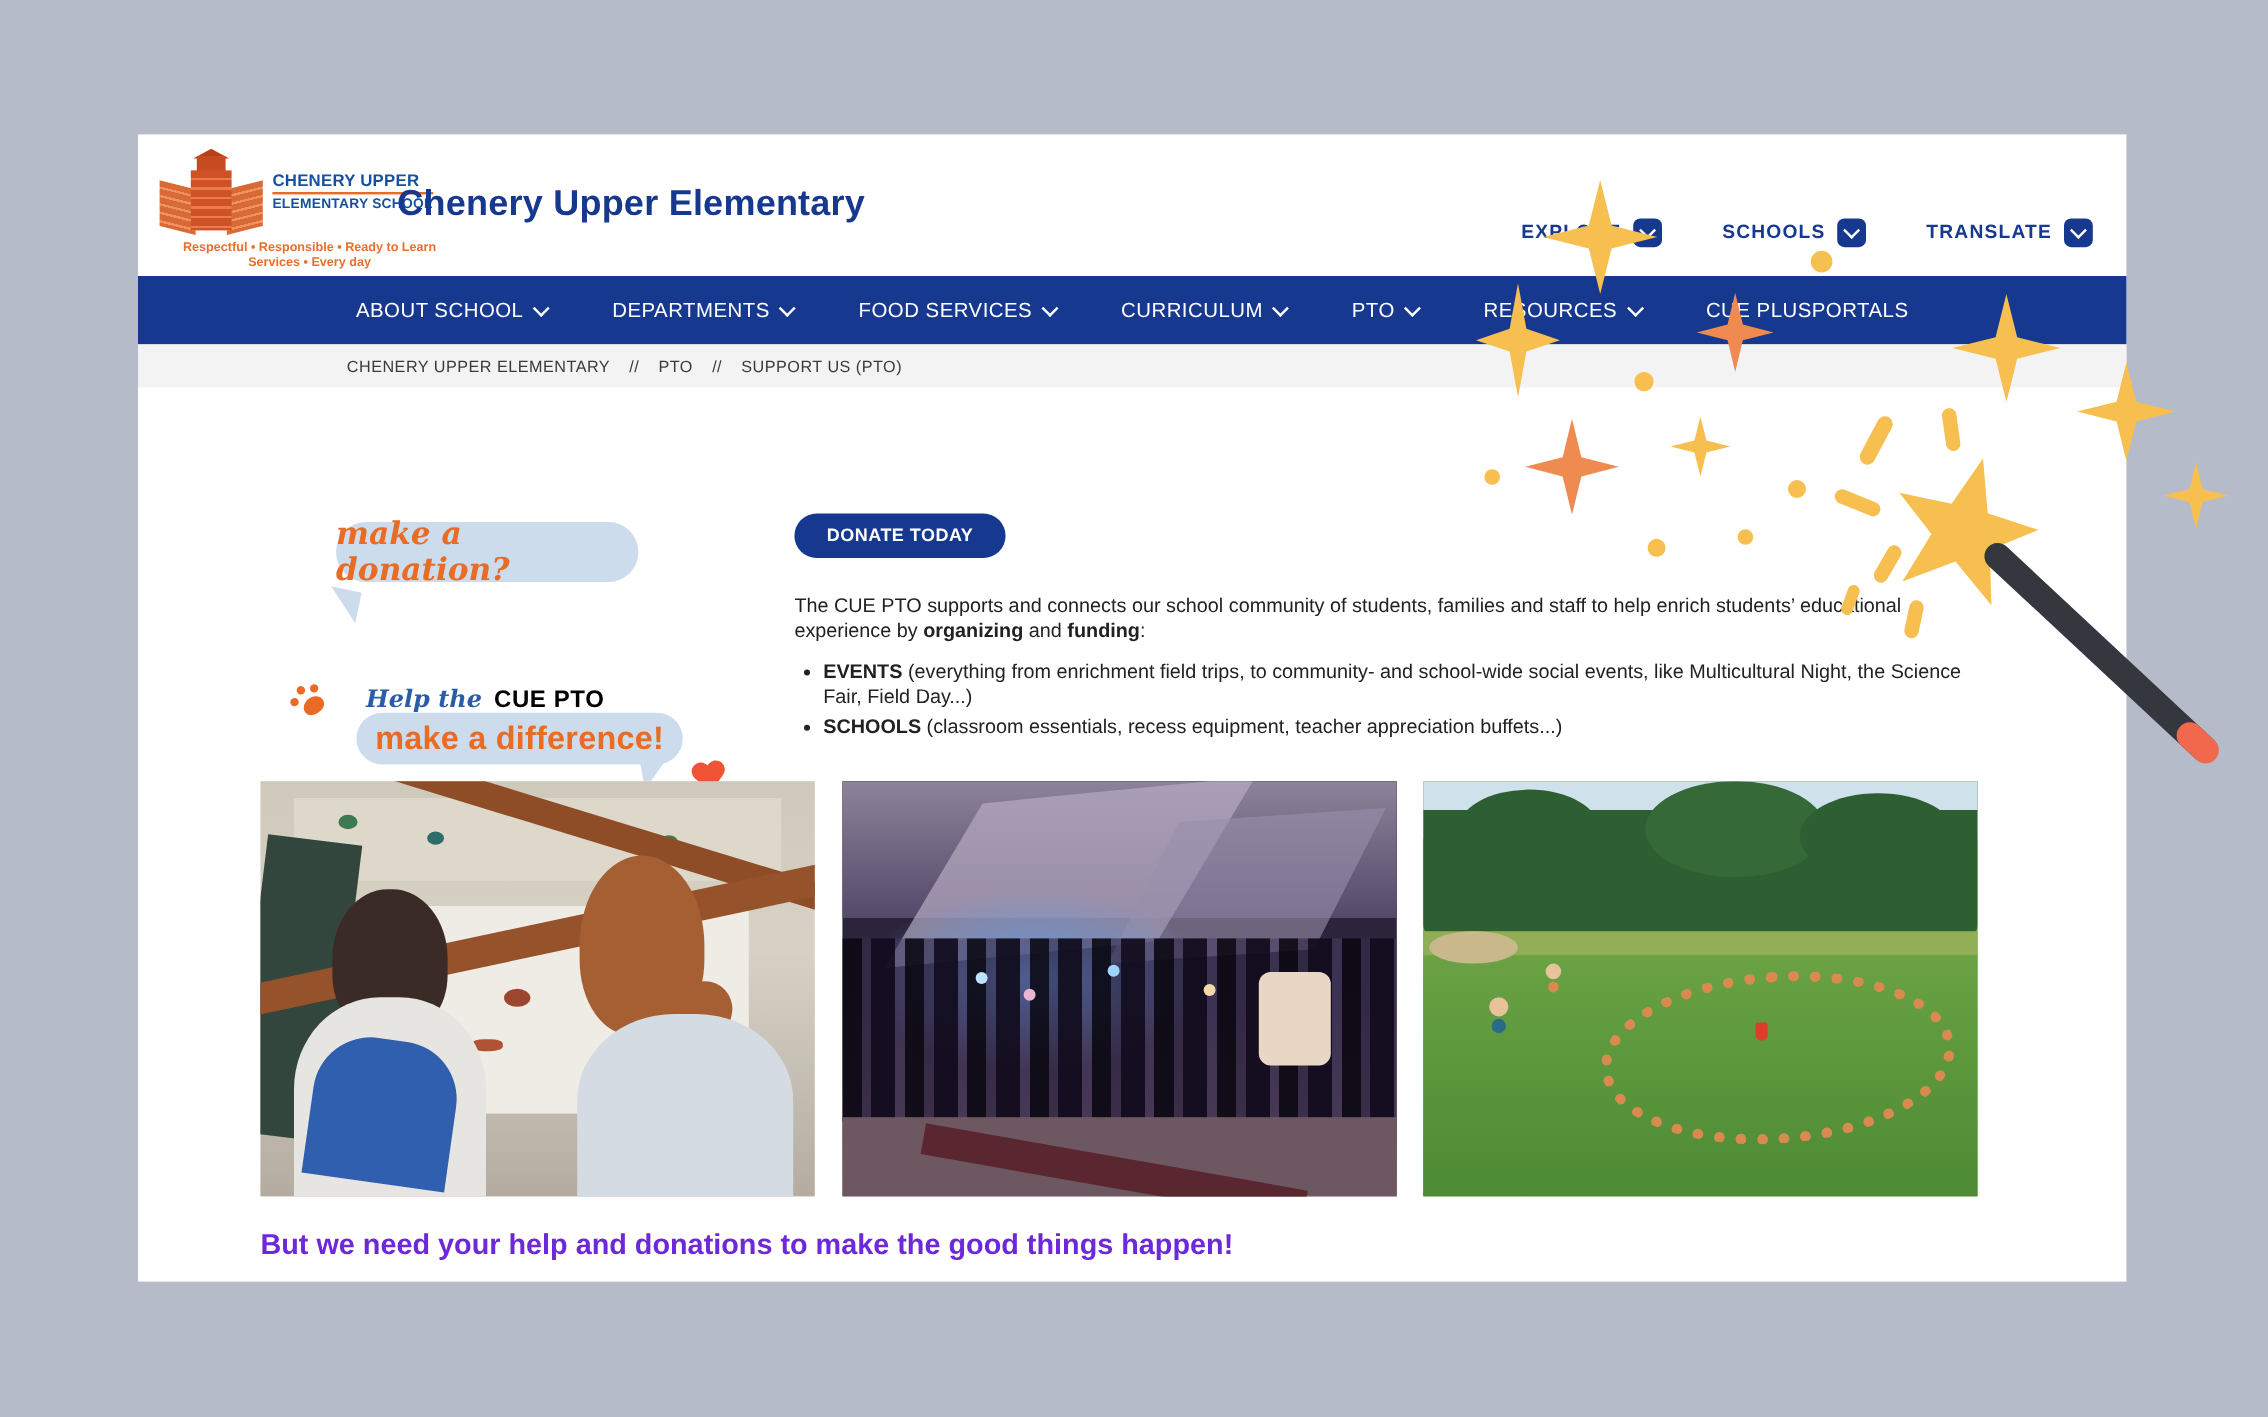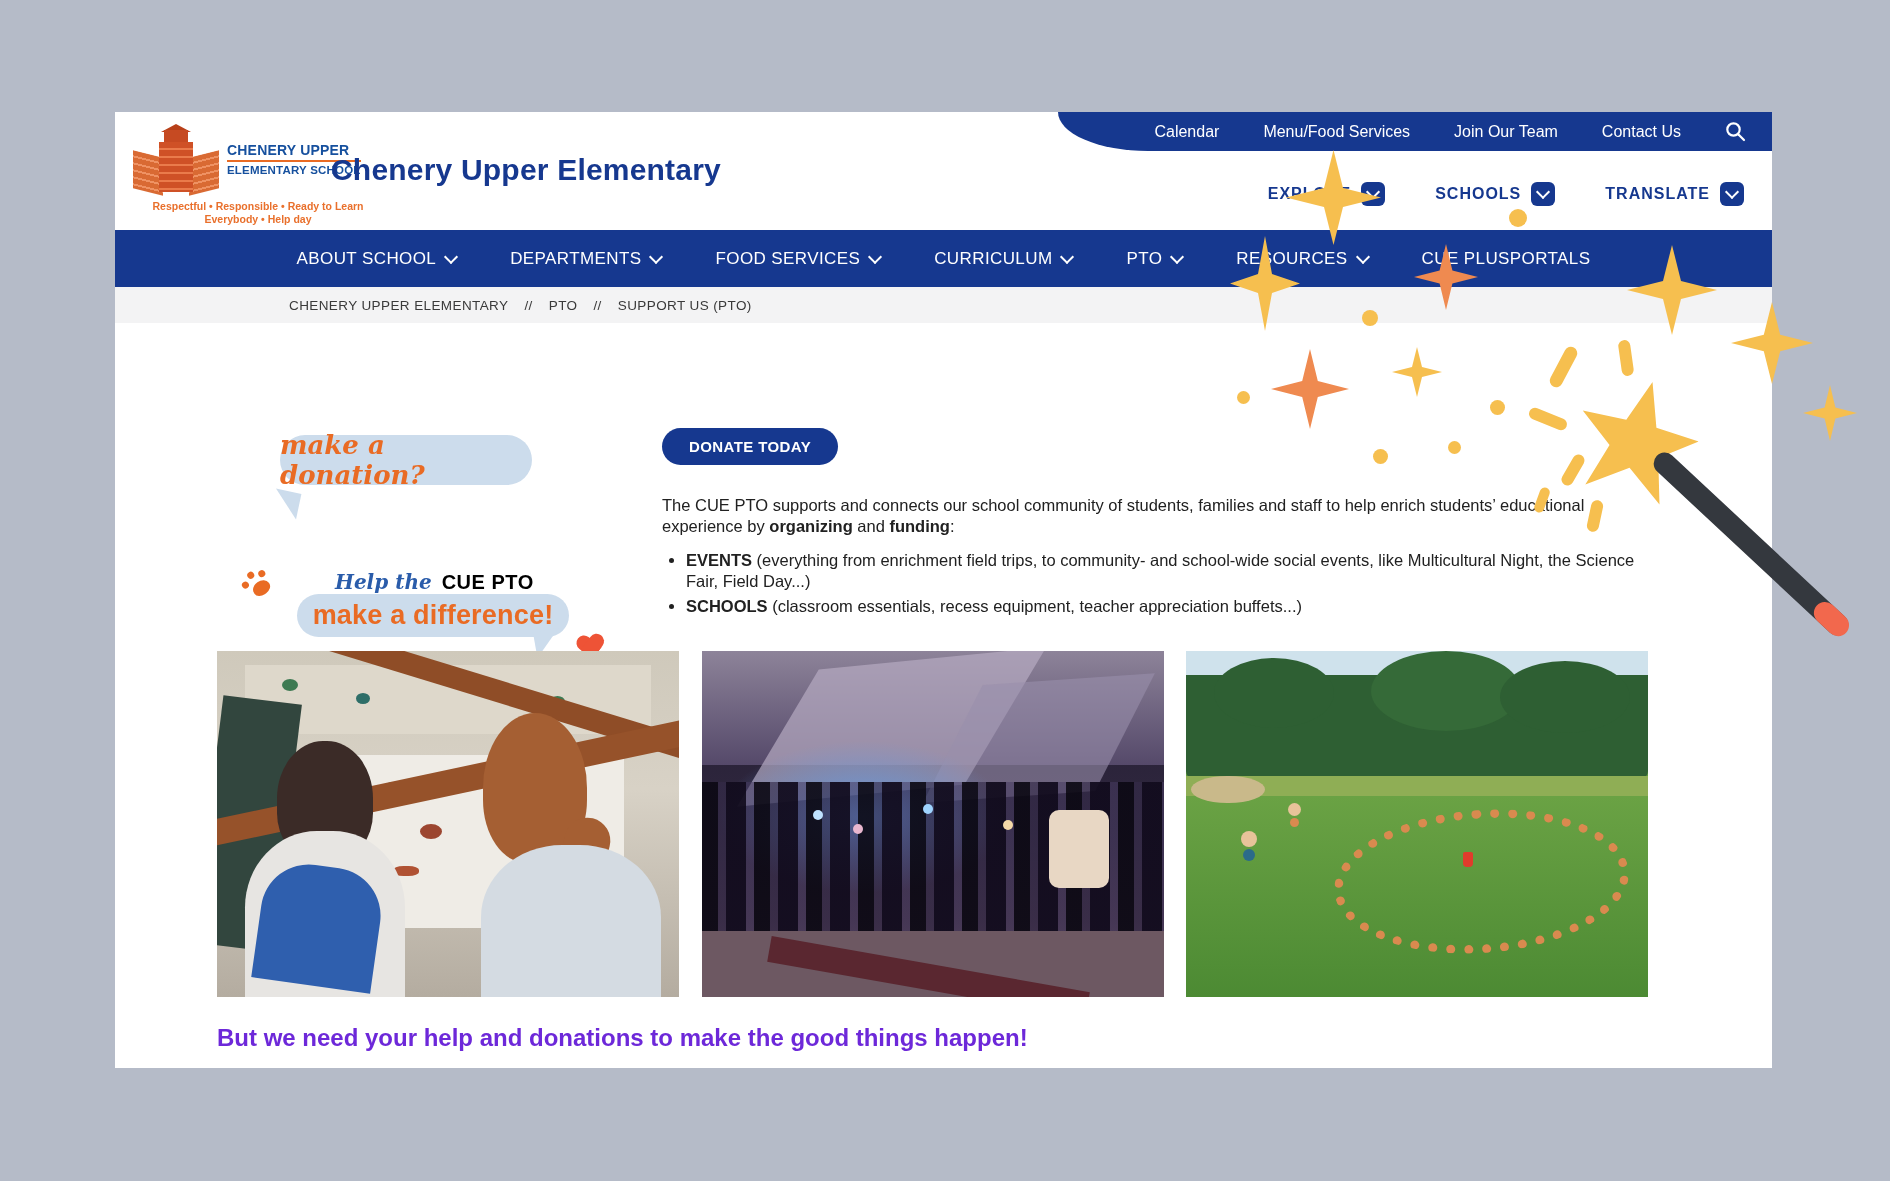--- a/index.html
+++ b/index.html
@@ -51,21 +51,21 @@
   .crumbs a{color:#3a3a3a;text-decoration:none;}
 
   
   .leftcol{position:absolute;left:102px;top:262px;width:520px;height:300px;}
   .page-title{font-size:34px;font-weight:800;color:#16388f;margin:0;}
   .graphic{position:absolute;left:0;top:60px;width:520px;height:230px;}
   .bubble{position:absolute;background:#ccdcec;border-radius:26px;display:flex;align-items:center;justify-content:center;}
   .bub1{left:63px;top:1px;width:252px;height:50px;}
   .bub1 .txt{font-family:"DejaVu Serif",serif;font-style:italic;font-weight:700;color:#e96b24;font-size:26px;}
   .tail1{position:absolute;left:56px;top:57px;width:0;height:0;border-top:26px solid #ccdcec;border-left:26px solid transparent;transform:rotate(12deg);}
-  .helprow{position:absolute;left:88px;top:136px;display:flex;gap:10px;align-items:baseline;margin-left:30px;}
+  .helprow{position:absolute;left:88px;top:136px;display:flex;gap:10px;align-items:baseline;}
   .help-pre{font-family:"DejaVu Serif",serif;font-style:italic;font-weight:700;color:#2a5caa;font-size:20px;}
   .help-org{font-weight:800;color:#000000;font-size:20px;letter-spacing:.5px;}
   .bub2{left:80px;top:160px;width:272px;height:43px;}
   .bub2 .txt{font-weight:800;color:#e96b24;font-size:27px;letter-spacing:.2px;}
   .tail2{position:absolute;left:318px;top:196px;width:0;height:0;border-top:26px solid #ccdcec;border-right:26px solid transparent;transform:rotate(-10deg);}
   .paw{position:absolute;left:24px;top:132px;width:34px;height:34px;transform:rotate(-35deg);}
   .paw i{position:absolute;background:#e96b24;border-radius:50%;}
   .paw .pad{left:8px;top:16px;width:18px;height:14px;border-radius:50% 50% 45% 45%;}
   .paw .t1{left:2px;top:8px;width:7px;height:7px;}
   .paw .t2{left:12px;top:3px;width:7px;height:7px;}
@@ -146,50 +146,38 @@
   .wand{position:absolute;left:1622px;top:533px;width:258px;height:22px;background:#34383e;border-radius:12px;
         transform:rotate(43deg);z-index:41;}
   .wand .tip{position:absolute;right:-1px;top:0;width:40px;height:22px;background:#f2684d;border-radius:12px;}
 </style>
 </head>
 <body>
 
 <div class="stage">
   <div class="card">
 
-    <nav class="util">
-      <a href="#">Calendar</a>
-      <a href="#">Menu/Food Services</a>
-      <a href="#">Join Our Team</a>
-      <a href="#">Contact Us</a>
-      <span class="search">
-        <svg width="21" height="21" viewBox="0 0 21 21" fill="none" stroke="#ffffff" stroke-width="2.2" stroke-linecap="round">
-          <circle cx="8.5" cy="8.5" r="6.2"></circle>
-          <line x1="13.5" y1="13.5" x2="19" y2="19"></line>
-        </svg>
-      </span>
-    </nav>
 
     <div class="header-logo">
       <div class="logo-row">
         <div class="logo-building">
           <div class="lb lb-roof"></div>
           <div class="lb lb-tower"></div>
           <div class="lb lb-left"></div>
           <div class="lb lb-right"></div>
           <div class="lb lb-center"></div>
         </div>
         <div class="logo-name">
           <div class="l1">CHENERY UPPER</div>
           <div class="l2">ELEMENTARY SCHOOL</div>
         </div>
       </div>
       <div class="logo-tagline">
         <div>Respectful • Responsible • Ready to Learn</div>
-        <div>Everybody • Help day</div>
+        <div>Services • Every day</div>
       </div>
     </div>
     <div class="site-title">Chenery Upper Elementary</div>
 
     <div class="subnav">
       <div class="item">
         <span class="label">EXPLORE</span>
         <span class="chevbox">
             <span class="chev"></span>
           </span>

